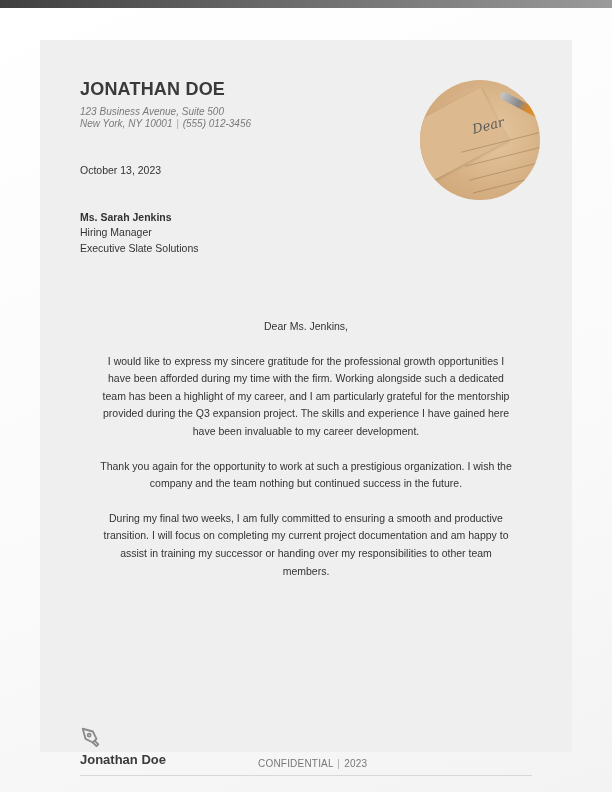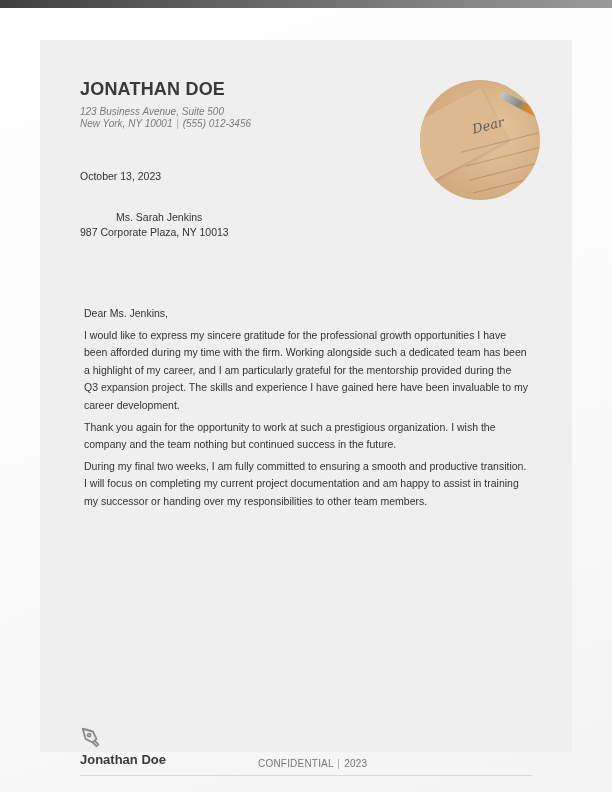--- a/index.html
+++ b/index.html
@@ -29,28 +29,28 @@
   .sep { color:#aaa; margin:0 1px; }
   .photo {
     position:absolute; left:420px; top:80px; width:120px; height:120px; border-radius:50%;
     overflow:hidden;
     background: radial-gradient(circle at 60% 45%, #e6c8a0 0%, #d6b084 55%, #c9a070 100%);
   }
   .photo .line { position:absolute; height:1px; background:rgba(120,90,60,0.35); transform:rotate(-14deg); }
   .photo .env { position:absolute; left:-10px; top:25px; width:90px; height:60px; background:#dcb98f; transform:rotate(-28deg); box-shadow: 0 1px 3px rgba(0,0,0,0.15); }
   .photo .script { position:absolute; left:52px; top:38px; font-family:"DejaVu Serif", serif; font-style:italic; font-size:13px; color:#5a5a5a; transform:rotate(-14deg); }
   .photo .pen { position:absolute; left:78px; top:22px; width:50px; height:8px; background:linear-gradient(90deg,#c8c8c8,#888 40%, #d88a2a 60%, #e59a36); border-radius:4px 1px 1px 4px; transform:rotate(28deg); }
-  .date { position:absolute; left:80px; top:170px; font-size:10.5px; color:#333; }
+  .date { position:absolute; left:80px; top:164px; font-size:10.5px; color:#333; }
   .recipient { position:absolute; left:80px; top:210px; font-size:10.5px; line-height:15.3px; color:#333; }
-  .recipient .r-name { font-weight:normal;margin-left:36px; }
+  .recipient .r-name { font-weight:bold; }
   .body {
     position:absolute; left:80px; top:301px; width:452px;
     font-size:10.5px; line-height:17.6px; color:#333;
   }
-  .body p { margin:4px; }
+  .body p { margin:17px;text-align:center; }
   .body b { font-weight:bold; }
   .sig-icon { position:absolute; left:80px; top:726px; width:22px; height:22px; }
   .sig-name { position:absolute; left:80px; top:752px; font-size:13px; font-weight:bold; color:#3a3a3a; }
   .footer-text { position:absolute; left:258px; top:758px; font-size:10px; color:#777; letter-spacing:0.2px; }
   .footer-line { position:absolute; left:80px; top:775px; width:452px; height:1px; background:#d8d8d8; }
 </style>
 </head>
 <body>
 
 <div class="top-bar"></div>
@@ -72,21 +72,22 @@
   <div class="line" style="left:48px;top:90px;width:80px;"></div>
   <div class="line" style="left:52px;top:104px;width:70px;"></div>
   <span class="script">Dear</span>
   <div class="pen"></div>
 </div>
 
 <div class="date">October 13, 2023</div>
 
 <div class="recipient">
   <div class="r-name">Ms. Sarah Jenkins</div>
-  <div>987 Corporate Plaza, NY 10013</div>
+  <div>Hiring Manager</div>
+  <div>Executive Slate Solutions</div>
 </div>
 
 <div class="body">
   <p>Dear Ms. Jenkins,</p>
   <p>I would like to express my sincere gratitude for the professional growth opportunities I have been afforded during my time with the firm. Working alongside such a dedicated team has been a highlight of my career, and I am particularly grateful for the mentorship provided during the Q3 expansion project. The skills and experience I have gained here have been invaluable to my career development.</p>
   <p>Thank you again for the opportunity to work at such a prestigious organization. I wish the company and the team nothing but continued success in the future.</p>
   <p>During my final two weeks, I am fully committed to ensuring a smooth and productive transition. I will focus on completing my current project documentation and am happy to assist in training my successor or handing over my responsibilities to other team members.</p>
 </div>
 
 <svg class="sig-icon" viewBox="0 0 24 24" fill="none" stroke="#8a8a8a" stroke-width="2" stroke-linejoin="round" stroke-linecap="round">

